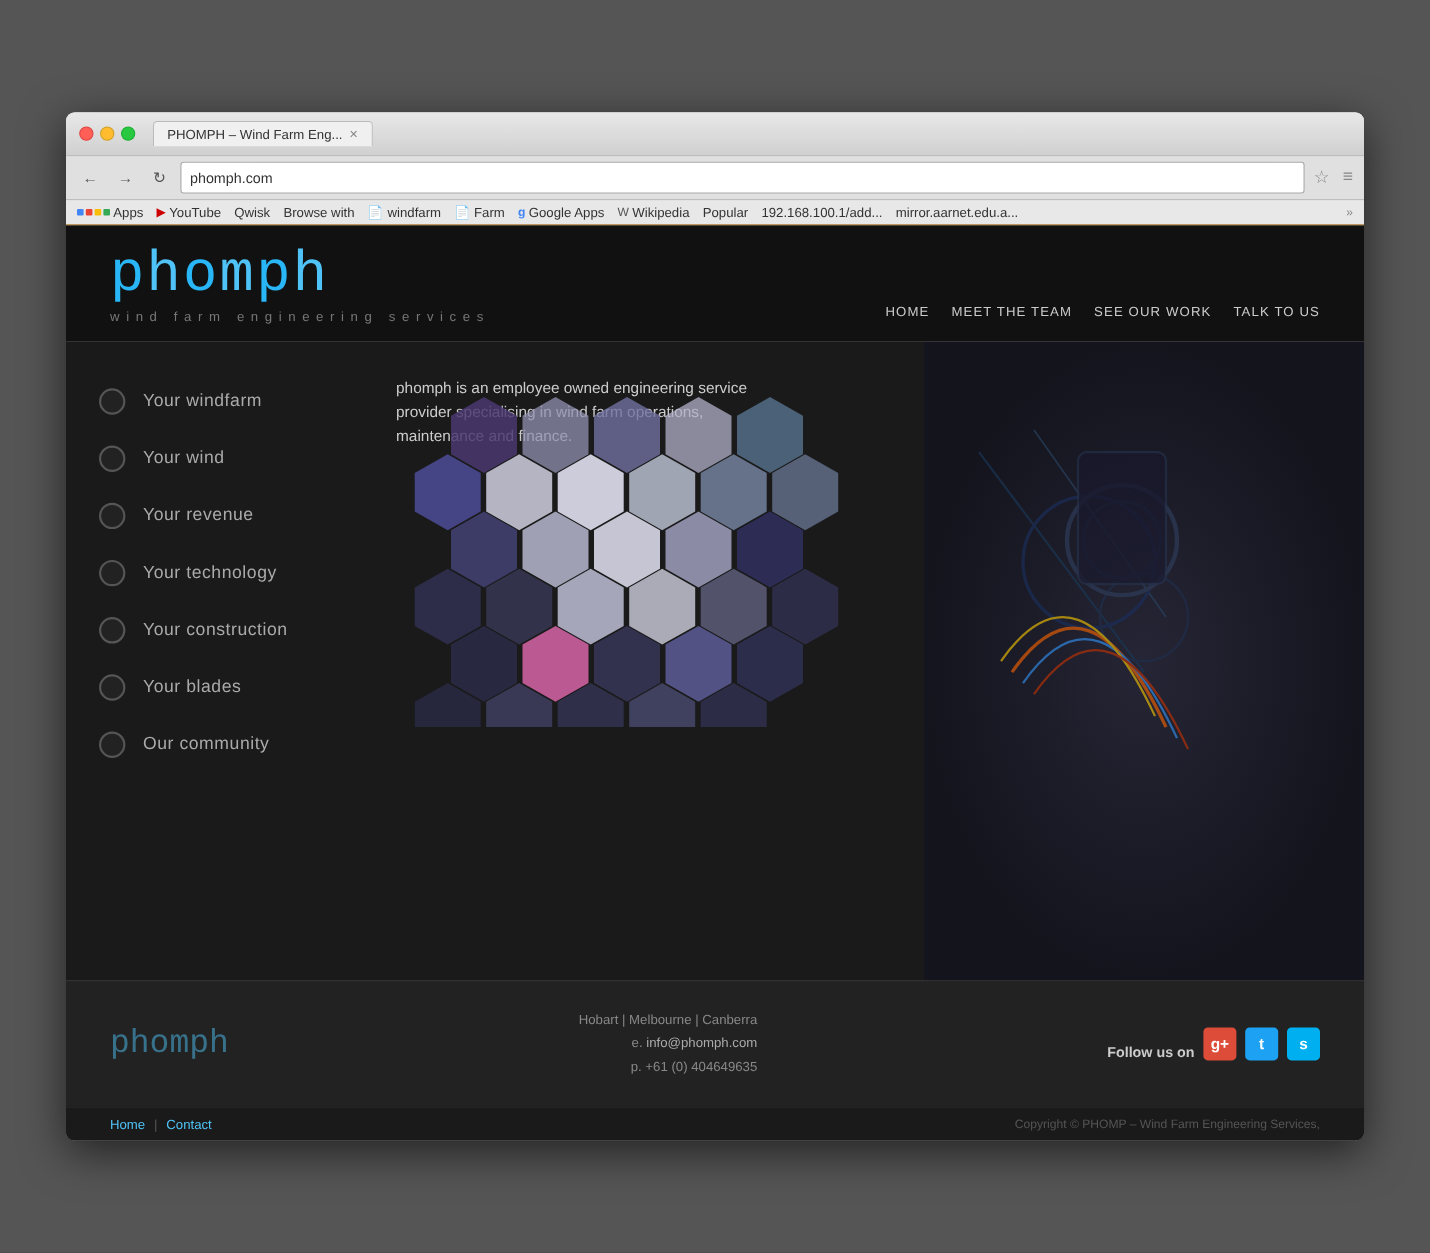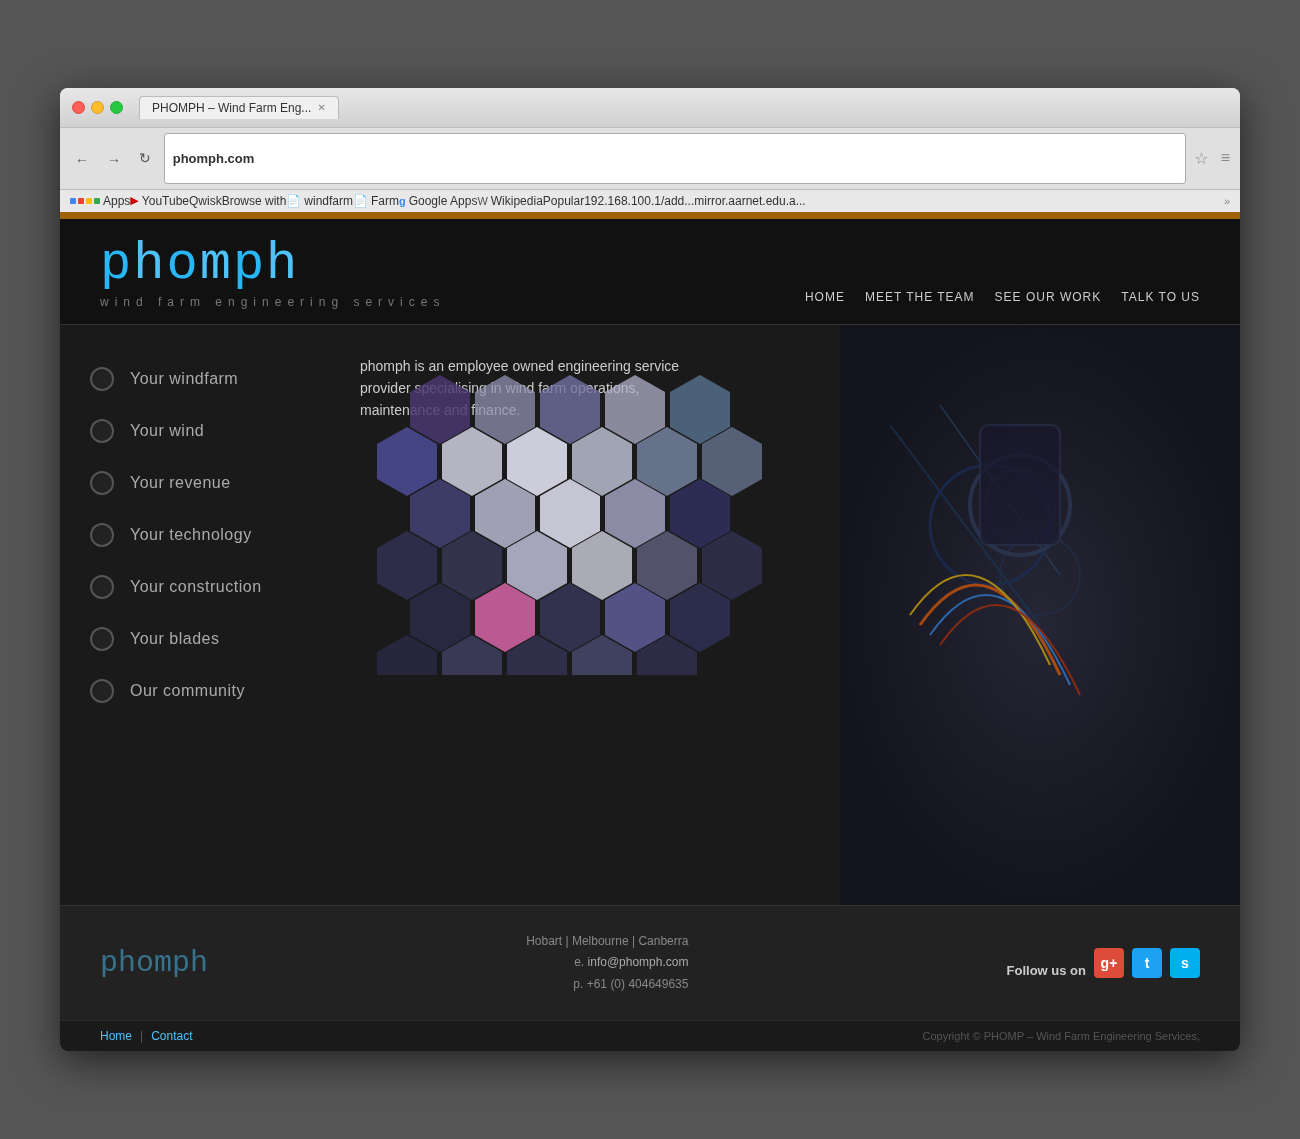--- a/index.html
+++ b/index.html
@@ -64,34 +64,33 @@
       font-size: 14px;
       color: #555;
       cursor: pointer;
       padding: 2px 5px;
     }
     .address-input {
       flex: 1;
       background: white;
       border: 1px solid #aaa;
       border-radius: 3px;
-      padding: 17px 8px;
+      padding: 6px 8px;
       font-size: 13px;
       color: #333;
-      font-weight: bold;
     }
 
     
     .bookmarks-bar {
       background: #e8e8e8;
       padding: 4px 10px;
       display: flex;
       align-items: center;
-      gap: 0;
-      border-bottom: 7px solid #a16207;
+      gap: 12px;
+      border-bottom: 1px solid #a16207;
       font-size: 12px;
       color: #333;
       overflow: hidden;
     }
     .bookmark-item {
       display: flex;
       align-items: center;
       gap: 3px;
       white-space: nowrap;
       cursor: pointer;

